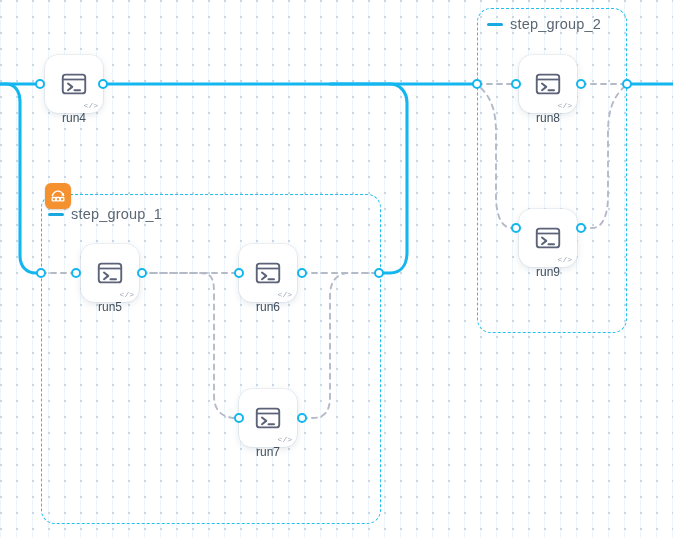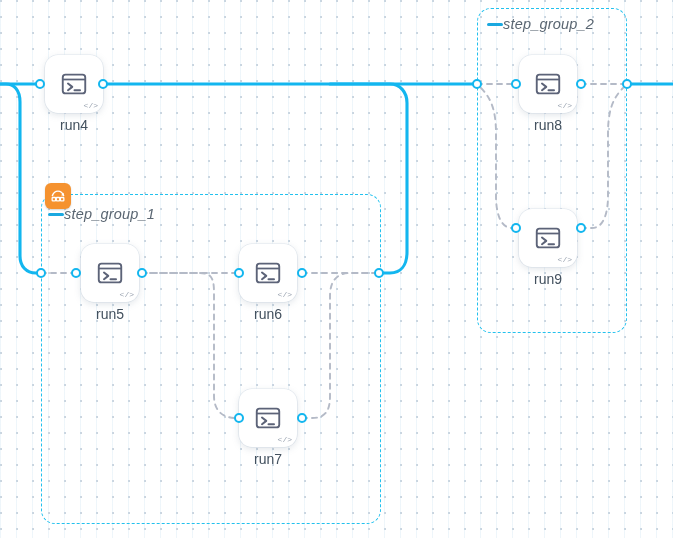--- a/index.html
+++ b/index.html
@@ -23,23 +23,22 @@
   
   .group{
     position:absolute;
     border:1.6px dashed #22c1ee;
     border-radius:14px;
     background:rgba(255,255,255,0.02);
     box-sizing:border-box;
   }
   .group-head{
     position:absolute;
-    display:flex;align-items:center;
+    display:flex;align-items:center;gap:7px;
     white-space:nowrap;
-    font-style:italic;
   }
   .group-dash{
     width:16px;height:3px;background:#1aa8e0;border-radius:2px;display:block;
   }
   .group-title{
     font-size:14.5px;color:#5a6672;letter-spacing:.2px;
   }
   .group-badge{
     position:absolute;
     width:26px;height:26px;border-radius:6px;
@@ -55,22 +54,22 @@
     background:#ffffff;border-radius:13px;
     box-shadow:0 2px 7px rgba(120,135,155,.22), 0 0 0 .6px rgba(225,232,240,.9);
     display:flex;align-items:center;justify-content:center;
   }
   .node-code{
     position:absolute;right:5px;bottom:3px;
     font-size:8px;color:#9aa3b0;font-family:"Liberation Mono", monospace;
     line-height:8px;
   }
   .node-label{
-    position:absolute;top:62px;left:50%;transform:translateX(-50%);
-    font-size:14px;color:#42505e;white-space:nowrap;
+    position:absolute;top:56px;left:50%;transform:translateX(-50%);
+    font-size:12px;color:#42505e;white-space:nowrap;
   }
   .port{
     position:absolute;width:10px;height:10px;border-radius:50%;
     background:#ffffff;border:2.4px solid #13b6ef;
     box-sizing:border-box;
   }
 </style>
 </head>
 <body>
 

